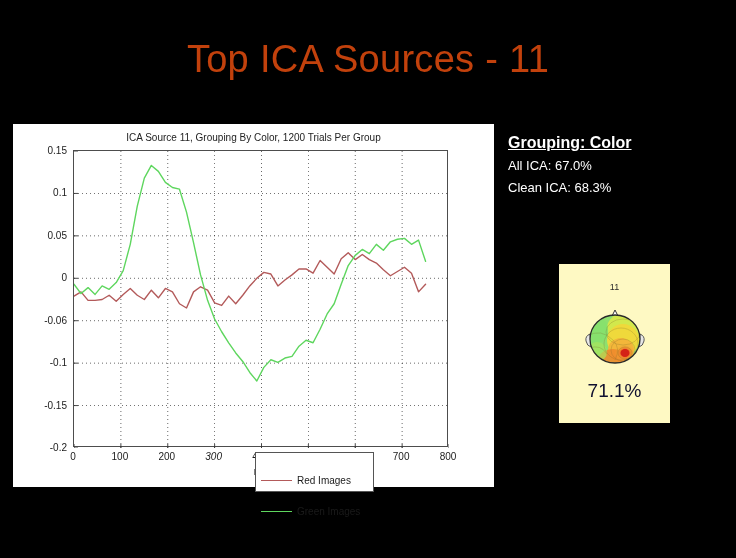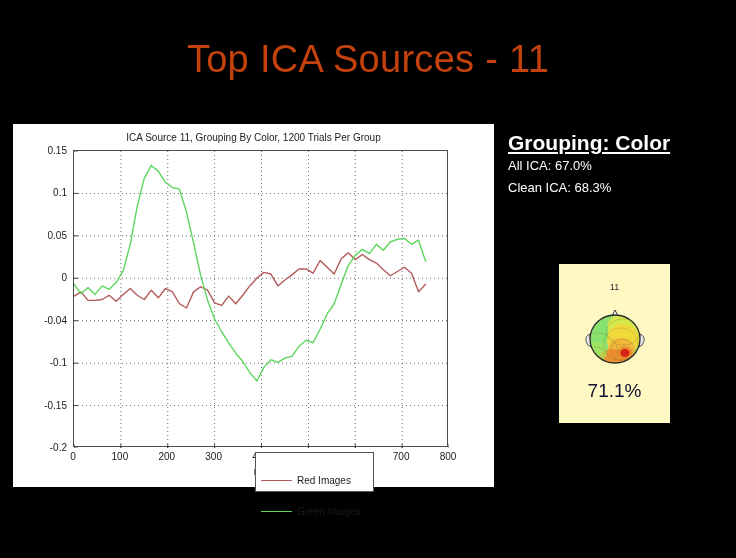--- a/index.html
+++ b/index.html
@@ -102,21 +102,21 @@
   }
 
   
   #grouping-block {
     position: absolute;
     left: 508px; top: 130px;
     width: 226px;
   }
   #grouping-heading {
     color: #ffffff;
-    font-size: 21px;
+    font-size: 16px;
     font-weight: bold;
     text-decoration: underline;
     line-height: 25px;
     white-space: nowrap;
   }
   .stat-line {
     color: #ffffff;
     font-size: 13px;
     line-height: 22px;
     white-space: nowrap;
@@ -202,30 +202,30 @@
             <line x1="0" y1="297" x2="4" y2="297" stroke="#333" stroke-width="0.9"></line>
           </g>
         </svg>
     </div>
 
     <div id="ytick-container">
         <div class="ytick-label" style="left: 0px; width: 54px; right: auto; top: 26px;">0.15</div>
         <div class="ytick-label" style="left: 0px; width: 54px; right: auto; top: 68.4286px;">0.1</div>
         <div class="ytick-label" style="left: 0px; width: 54px; right: auto; top: 110.857px;">0.05</div>
         <div class="ytick-label" style="left: 0px; width: 54px; right: auto; top: 153.286px;">0</div>
-        <div class="ytick-label" style="left: 0px; width: 54px; right: auto; top: 195.714px;">-0.04</div>
+        <div class="ytick-label" style="left: 0px; width: 54px; right: auto; top: 195.714px;">-0.06</div>
         <div class="ytick-label" style="left: 0px; width: 54px; right: auto; top: 238.143px;">-0.1</div>
         <div class="ytick-label" style="left: 0px; width: 54px; right: auto; top: 280.571px;">-0.15</div>
         <div class="ytick-label" style="left: 0px; width: 54px; right: auto; top: 323px;">-0.2</div>
       </div>
     <div id="xtick-container">
         <div class="xtick-label" style="left: 60px; top: 327px;">0</div>
         <div class="xtick-label" style="left: 106.875px; top: 327px;">100</div>
         <div class="xtick-label" style="left: 153.75px; top: 327px;">200</div>
-        <div class="xtick-label" style="left: 200.625px; top: 327px;">300</div>
+        <div class="xtick-label" style="left: 200.625px; top: 327px; font-style: italic;">300</div>
         <div class="xtick-label" style="left: 247.5px; top: 327px;">400</div>
         <div class="xtick-label" style="left: 294.375px; top: 327px;">500</div>
         <div class="xtick-label" style="left: 341.25px; top: 327px;">600</div>
         <div class="xtick-label" style="left: 388.125px; top: 327px;">700</div>
         <div class="xtick-label" style="left: 435px; top: 327px;">800</div>
       </div>
 
     <div id="xaxis-label">ms</div>
 
     <div id="chart-legend">

